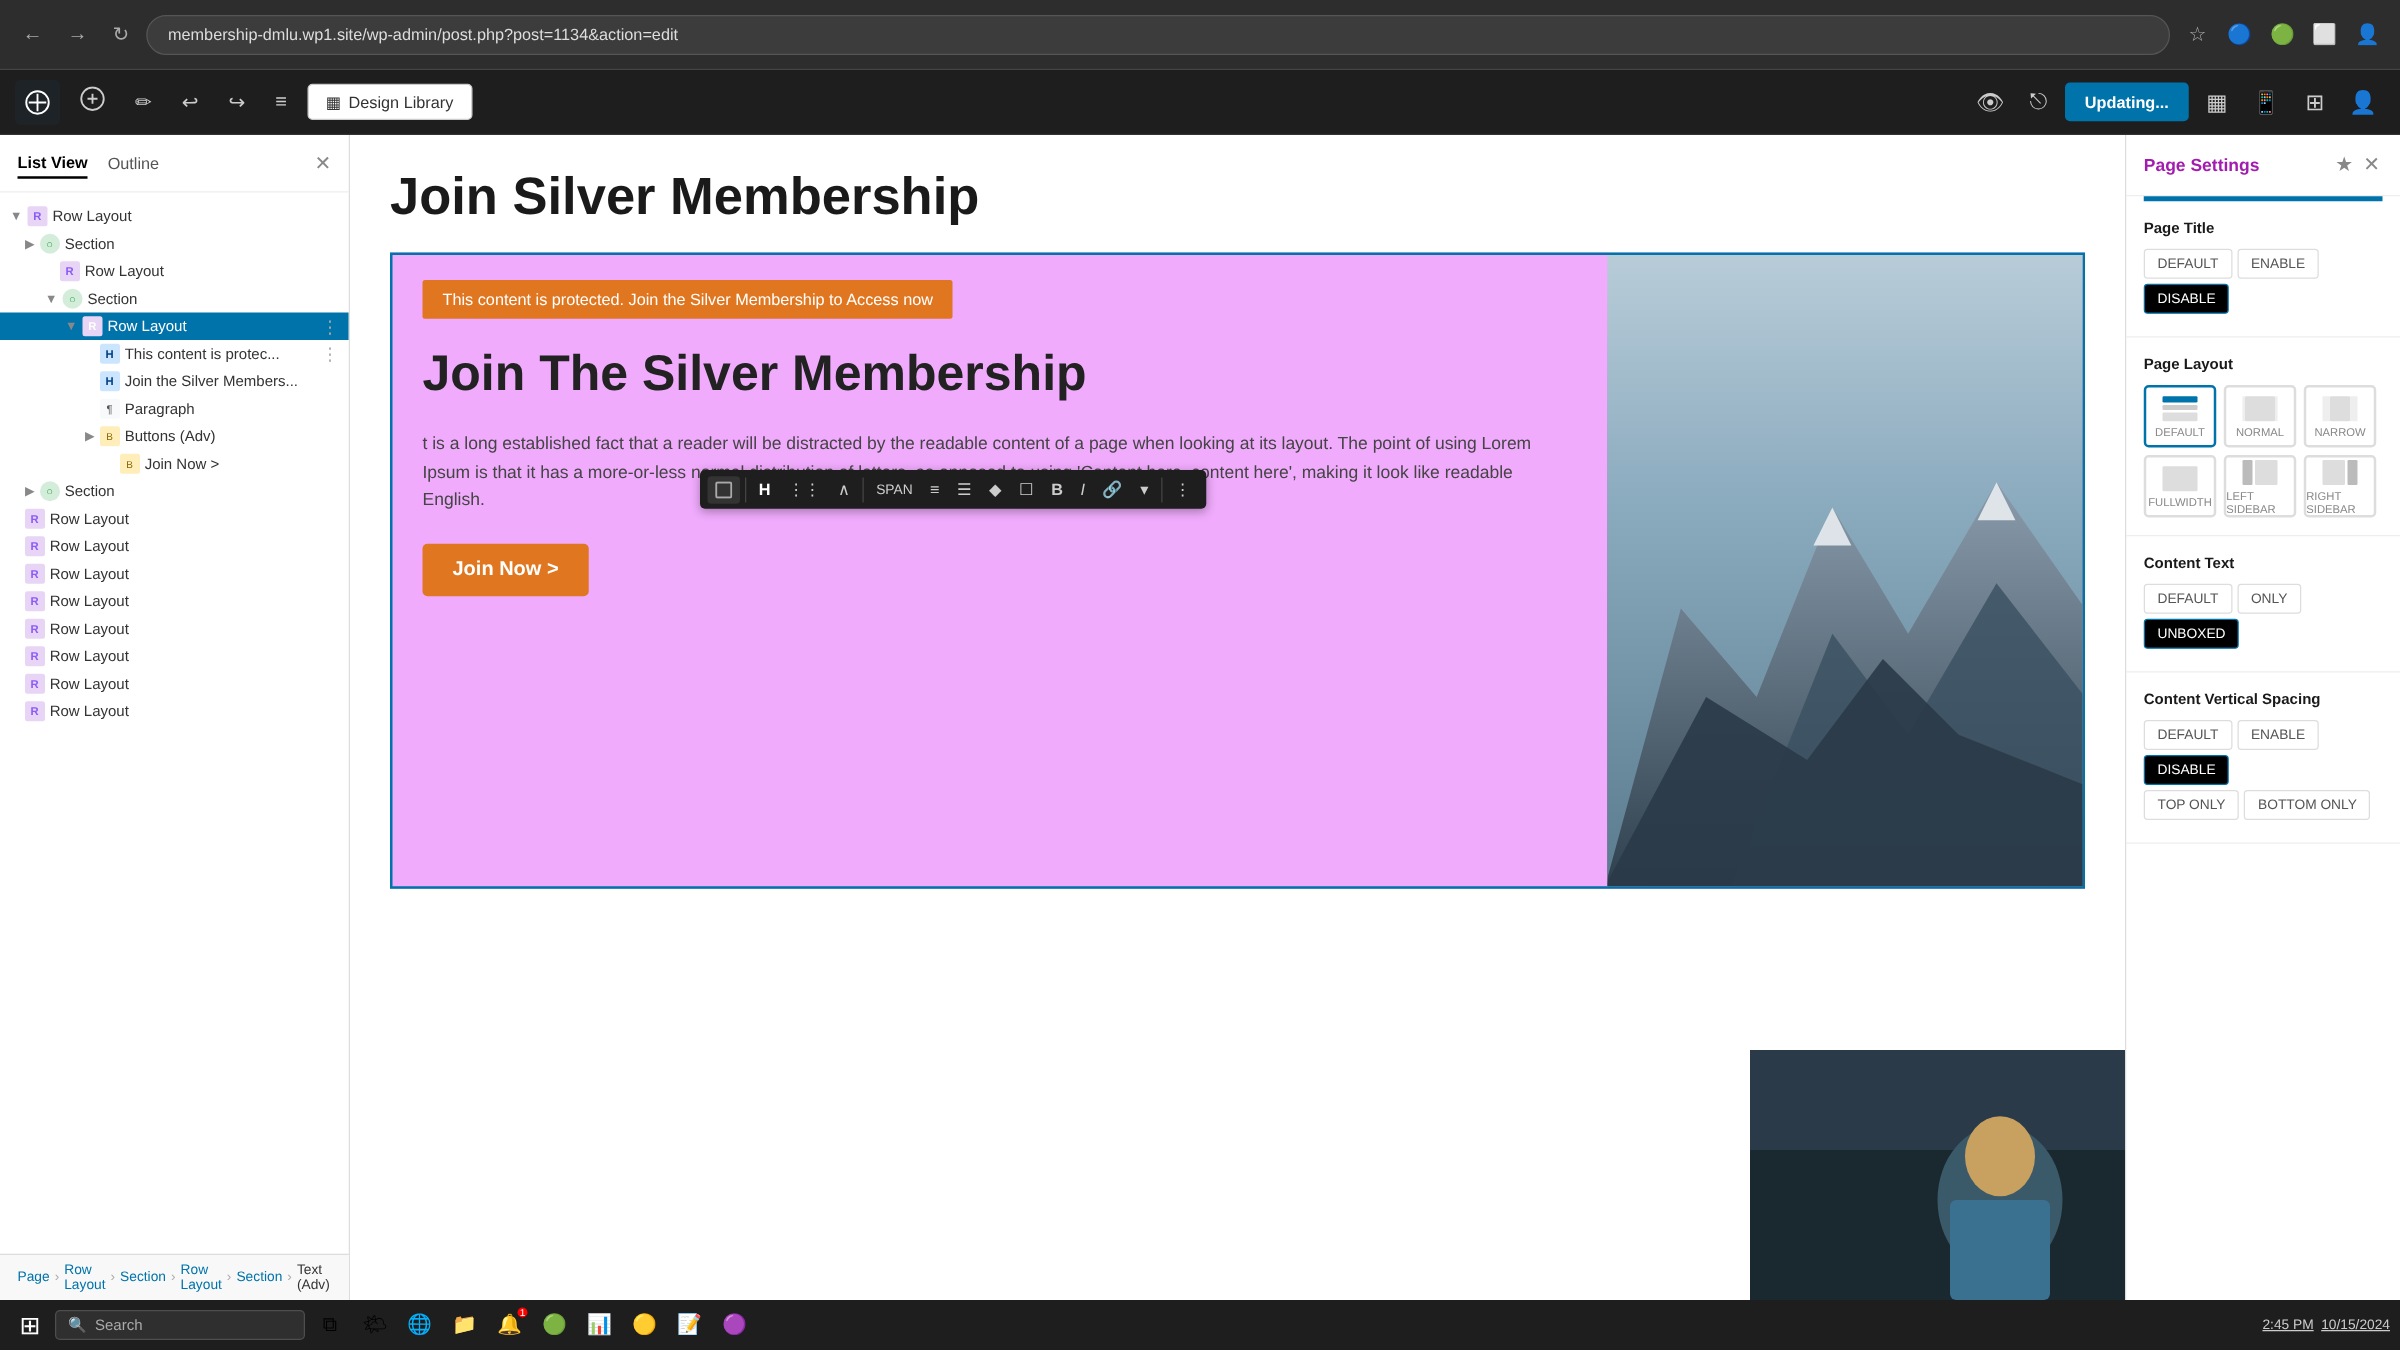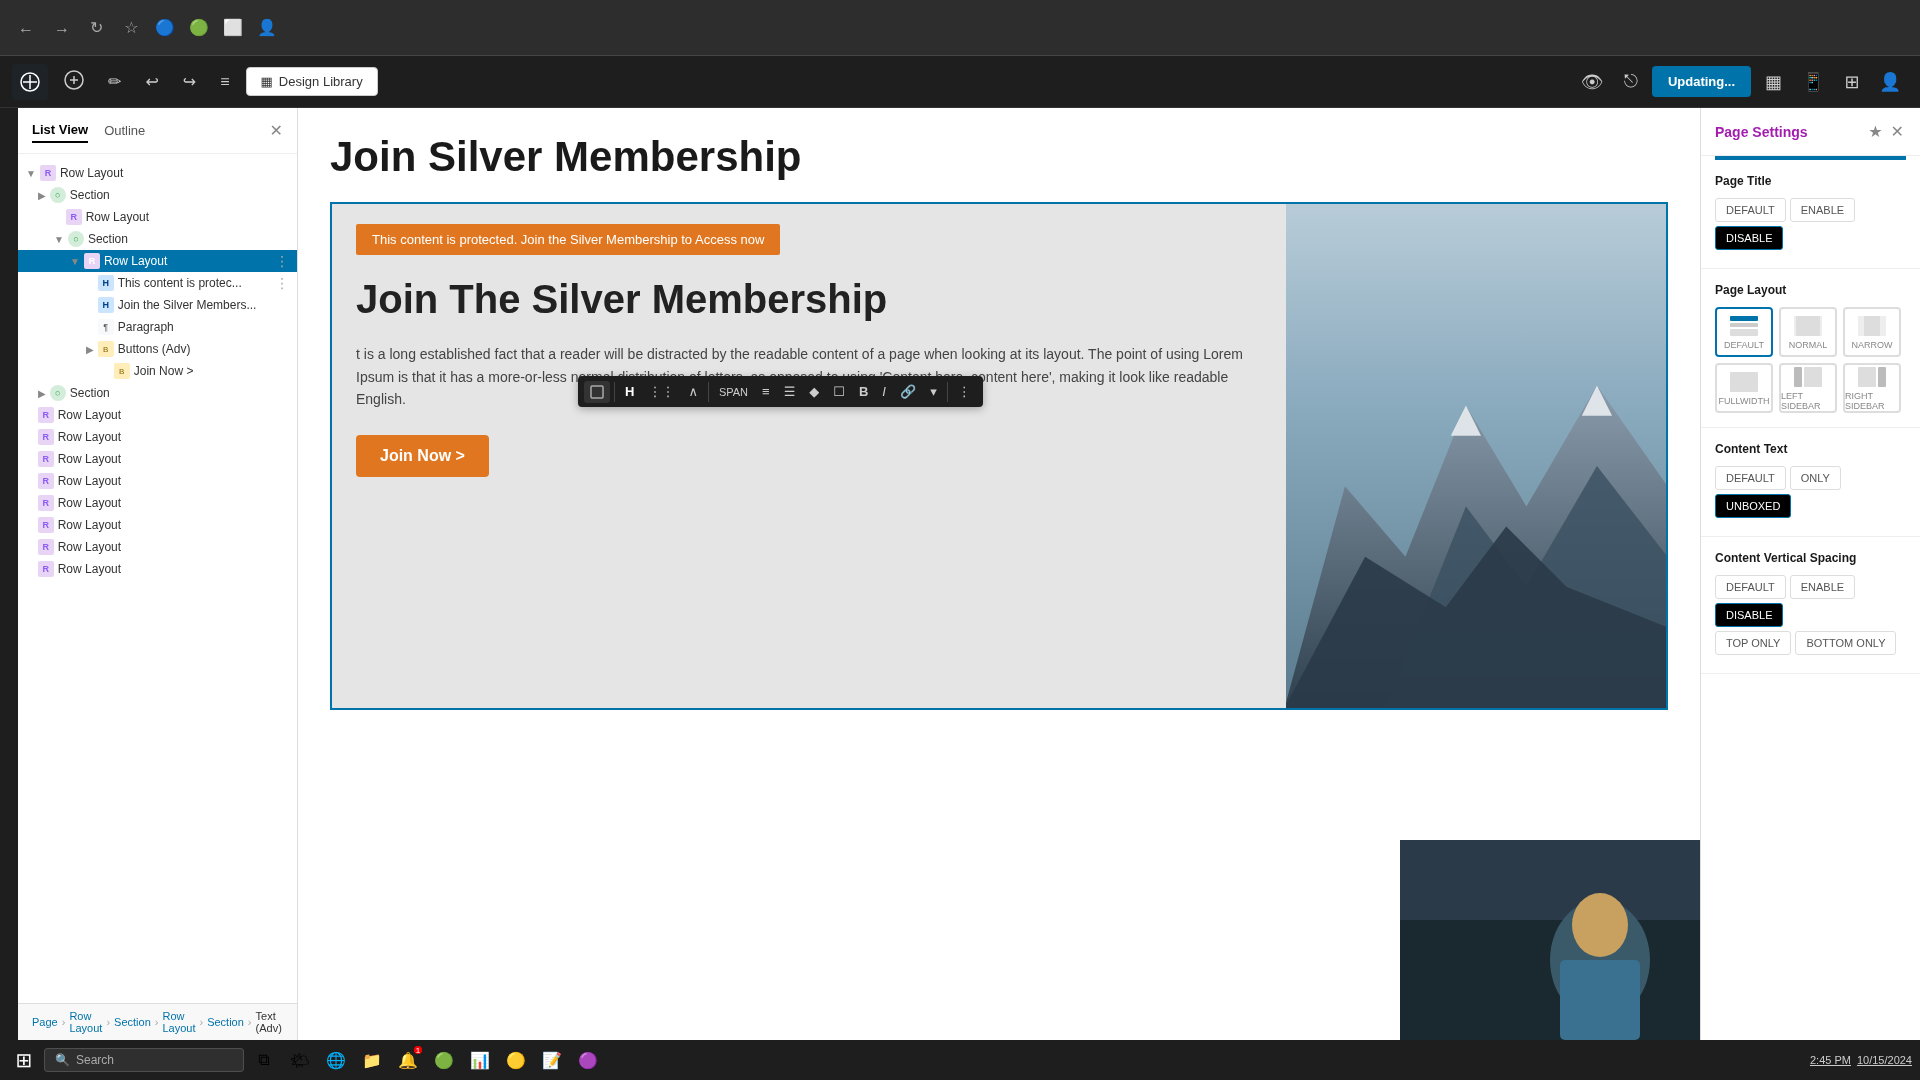--- a/index.html
+++ b/index.html
@@ -63,21 +63,20 @@
       font-size: 13px;
       cursor: pointer;
       font-weight: 600;
     }
     .toolbar-icon-btn { background: none; border: none; color: #ccc; cursor: pointer; padding: 6px; font-size: 18px; }
 
     
     .main-layout {
       display: flex;
       height: calc(1080px - 56px - 52px);
-      padding-left: 18px;
     }
 
     
     .left-panel {
       width: 280px;
       background: #fff;
       border-right: 1px solid #ddd;
       display: flex;
       flex-direction: column;
       flex-shrink: 0;
@@ -198,21 +197,21 @@
       font-size: 13px;
       display: flex;
       align-items: center;
       justify-content: center;
     }
     .block-tool-sep { width: 1px; height: 20px; background: #444; margin: 0 2px; }
     .block-tool-active { background: #333; }
 
     
     .protected-content {
-      background: #e5e5e5;
+      background: #f0abfc;
       border: 2px solid #0073aa;
       margin: 0 32px 20px;
       display: flex;
       min-height: 480px;
     }
     .content-left {
       flex: 1;
       padding: 20px 24px;
       position: relative;
     }
@@ -355,20 +354,21 @@
     .taskbar-icon { width: 32px; height: 32px; display: flex; align-items: center; justify-content: center; cursor: pointer; font-size: 16px; }
     .taskbar-right { margin-left: auto; display: flex; gap: 6px; color: #ccc; font-size: 11px; text-decoration: underline; }
   </style>
 </head>
 <body>
 
 <div class="browser-chrome">
   <button class="nav-btn">←</button>
   <button class="nav-btn">→</button>
   <button class="nav-btn">↻</button>
+  <input class="address-bar" type="text" value="membership-dmlu.wp1.site/wp-admin/post.php?post=1134&amp;action=edit" style="">
   <div class="browser-icons">
     <div class="browser-icon">☆</div>
     <div class="browser-icon">🔵</div>
     <div class="browser-icon">🟢</div>
     <div class="browser-icon">⬜</div>
     <div class="browser-icon">👤</div>
   </div>
 </div>
 
 <div class="wp-toolbar">

